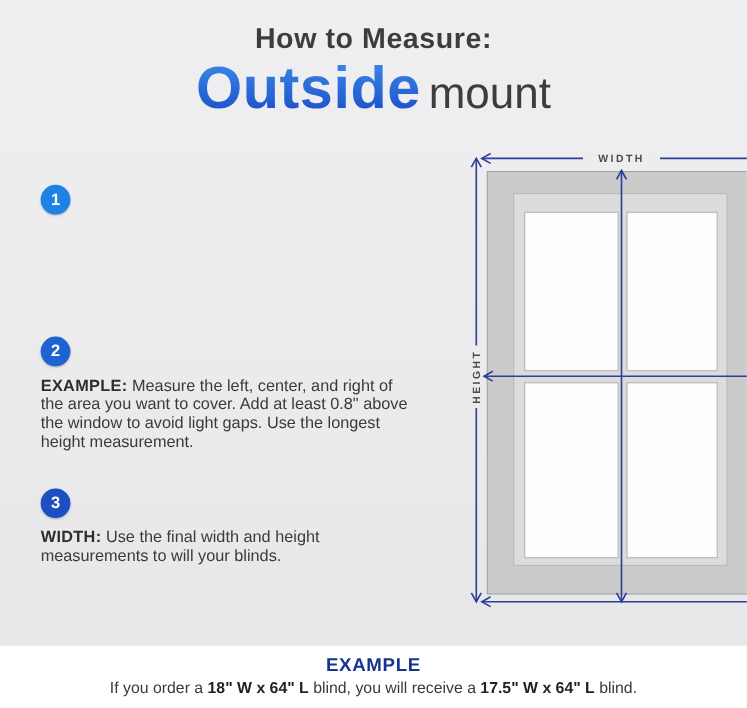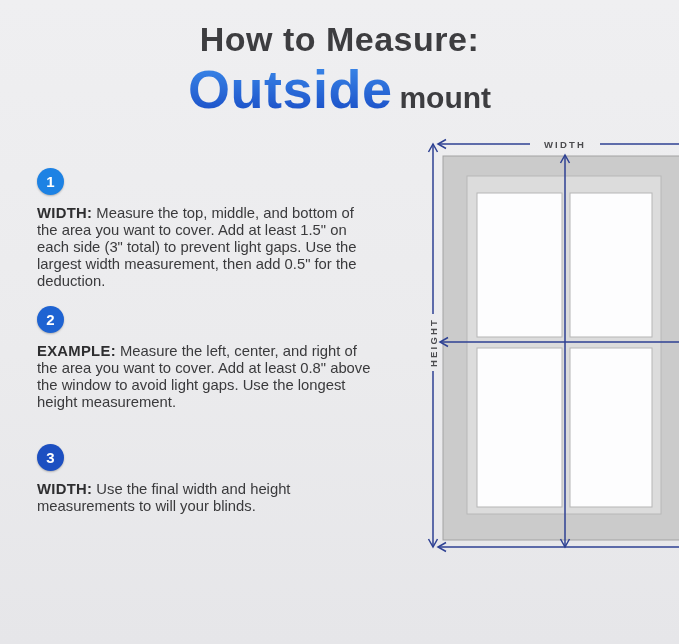--- a/index.html
+++ b/index.html
@@ -3,28 +3,28 @@
 <meta charset="utf-8">
 <style>
   html,body{margin:0;padding:0;background:#fff;}
   .page{
     position:relative;width:679px;height:644px;overflow:hidden;
     background:linear-gradient(180deg,#efeff1 0%,#ebebed 55%,#e6e6e9 100%);
     font-family:"Liberation Sans",sans-serif;
   }
   
   .header{position:absolute;top:22px;left:0;width:100%;text-align:center;line-height:1.05;}
-  .title-line1{font-size:34px;font-weight:bold;color:#3d3d40;letter-spacing:.5px;}
+  .title-line1{font-size:26px;font-weight:bold;color:#3d3d40;letter-spacing:.5px;}
   .title-line2{margin-top:3px;white-space:nowrap;}
   .title-highlight{
     font-size:54px;font-weight:bold;letter-spacing:.5px;
     background:linear-gradient(180deg,#3a87e8 10%,#1b50c8 90%);
     -webkit-background-clip:text;background-clip:text;color:transparent;
   }
-  .title-suffix{font-size:30px;font-weight:bold;color:#3d3d40;margin-left:7px;}
+  .title-suffix{font-size:40px;font-weight:normal;color:#3d3d40;margin-left:7px;}
   
   .step{position:absolute;left:37px;width:334px;}
   .step-1{top:168px;}
   .step-2{top:306px;}
   .step-3{top:444px;}
   .badge{
     width:27px;height:27px;border-radius:50%;
     display:flex;align-items:center;justify-content:center;
     color:#fff;font-weight:bold;font-size:15px;
     box-shadow:0 1px 2px rgba(0,0,0,.25);
@@ -55,21 +55,20 @@
     <div class="title-line1">How to Measure:</div>
     <div class="title-line2">
       <span class="title-highlight">Outside</span><span class="title-suffix">mount</span>
     </div>
   </div>
 
   <div class="step step-1">
     <div class="badge" style="background-color: rgb(29, 130, 228);">
       <span>1</span>
     </div>
-    <p class="step-text"><b>WIDTH:</b> <span>Measure the top, middle, and bottom of the area you want to cover. Add at least 1.5" on each side (3" total) to prevent light gaps. Use the largest width measurement, then add 0.5" for the deduction.</span></p>
   </div>
 
   <div class="step step-2">
     <div class="badge" style="background-color: rgb(30, 99, 210);">
       <span>2</span>
     </div>
     <p class="step-text"><b>EXAMPLE:</b> <span>Measure the left, center, and right of the area you want to cover. Add at least 0.8" above the window to avoid light gaps. Use the longest height measurement.</span></p>
   </div>
 
   <div class="step step-3">
@@ -130,14 +129,18 @@
           <polyline points="22,204.5 14,209 22,213.5"></polyline>
           <polyline points="264,204.5 272,209 264,213.5"></polyline>
         </g>
       </g>
 
       <text x="139" y="14.5" text-anchor="middle">WIDTH</text>
       <text transform="translate(10.5,209.5) rotate(-90)" text-anchor="middle">HEIGHT</text>
     </svg>
   </div>
 
+  <div class="example">
+    <div class="example-heading">EXAMPLE</div>
+    <div class="example-sentence"><span>If you order a </span><b>18" W x 64" L</b><span> blind, you will receive a </span><b>17.5" W x 64" L</b><span> blind.</span></div>
+  </div>
 
 </div>
 
 </body></html>

